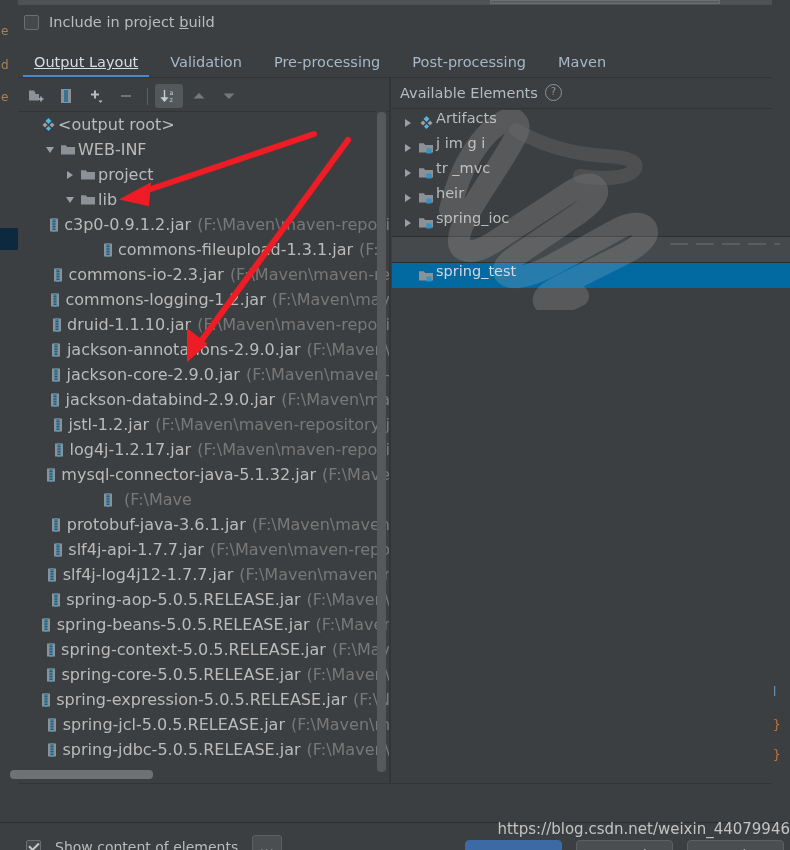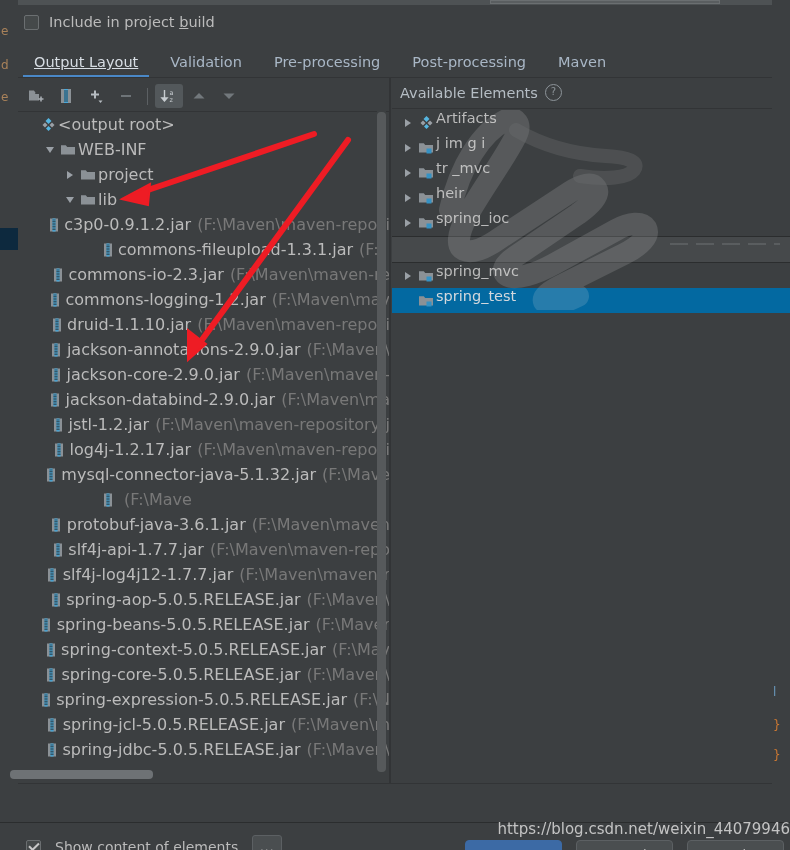--- a/index.html
+++ b/index.html
@@ -659,33 +659,20 @@
           <span class="tname">spring_ioc</span>
         </div>
       </div>
   </div>
 
   <div class="seam-top"></div>
   <div class="seam"></div>
   <div class="seam-dots"></div>
   <div class="seam-bot"></div>
   <div class="rtree2" id="avail-tree2">
-      <div class="rrow">
-        <span style="display:inline-block;width:8px"></span>
-        <span class="twist">
-          <span class="tri-r"></span>
-        </span>
-        <span class="ticon">
-          <svg width="16" height="14" viewBox="0 0 16 14">
-            <path d="M1 2.2h4.8L7.2 4H15v7.5H1z" fill="#8b9196"></path>
-            <rect x="8.5" y="7.5" width="5" height="5" fill="#3592c4"></rect>
-          </svg>
-        </span>
-        <span class="tname">spring_mvc</span>
-      </div>
       <div class="rrow selected">
         <span style="display:inline-block;width:8px"></span>
         <span class="twist"></span>
         <span class="ticon">
           <svg width="16" height="14" viewBox="0 0 16 14">
             <path d="M1 2.2h4.8L7.2 4H15v7.5H1z" fill="#8b9196"></path>
             <rect x="8.5" y="7.5" width="5" height="5" fill="#3592c4"></rect>
           </svg>
         </span>
         <span class="tname">spring_test</span>

